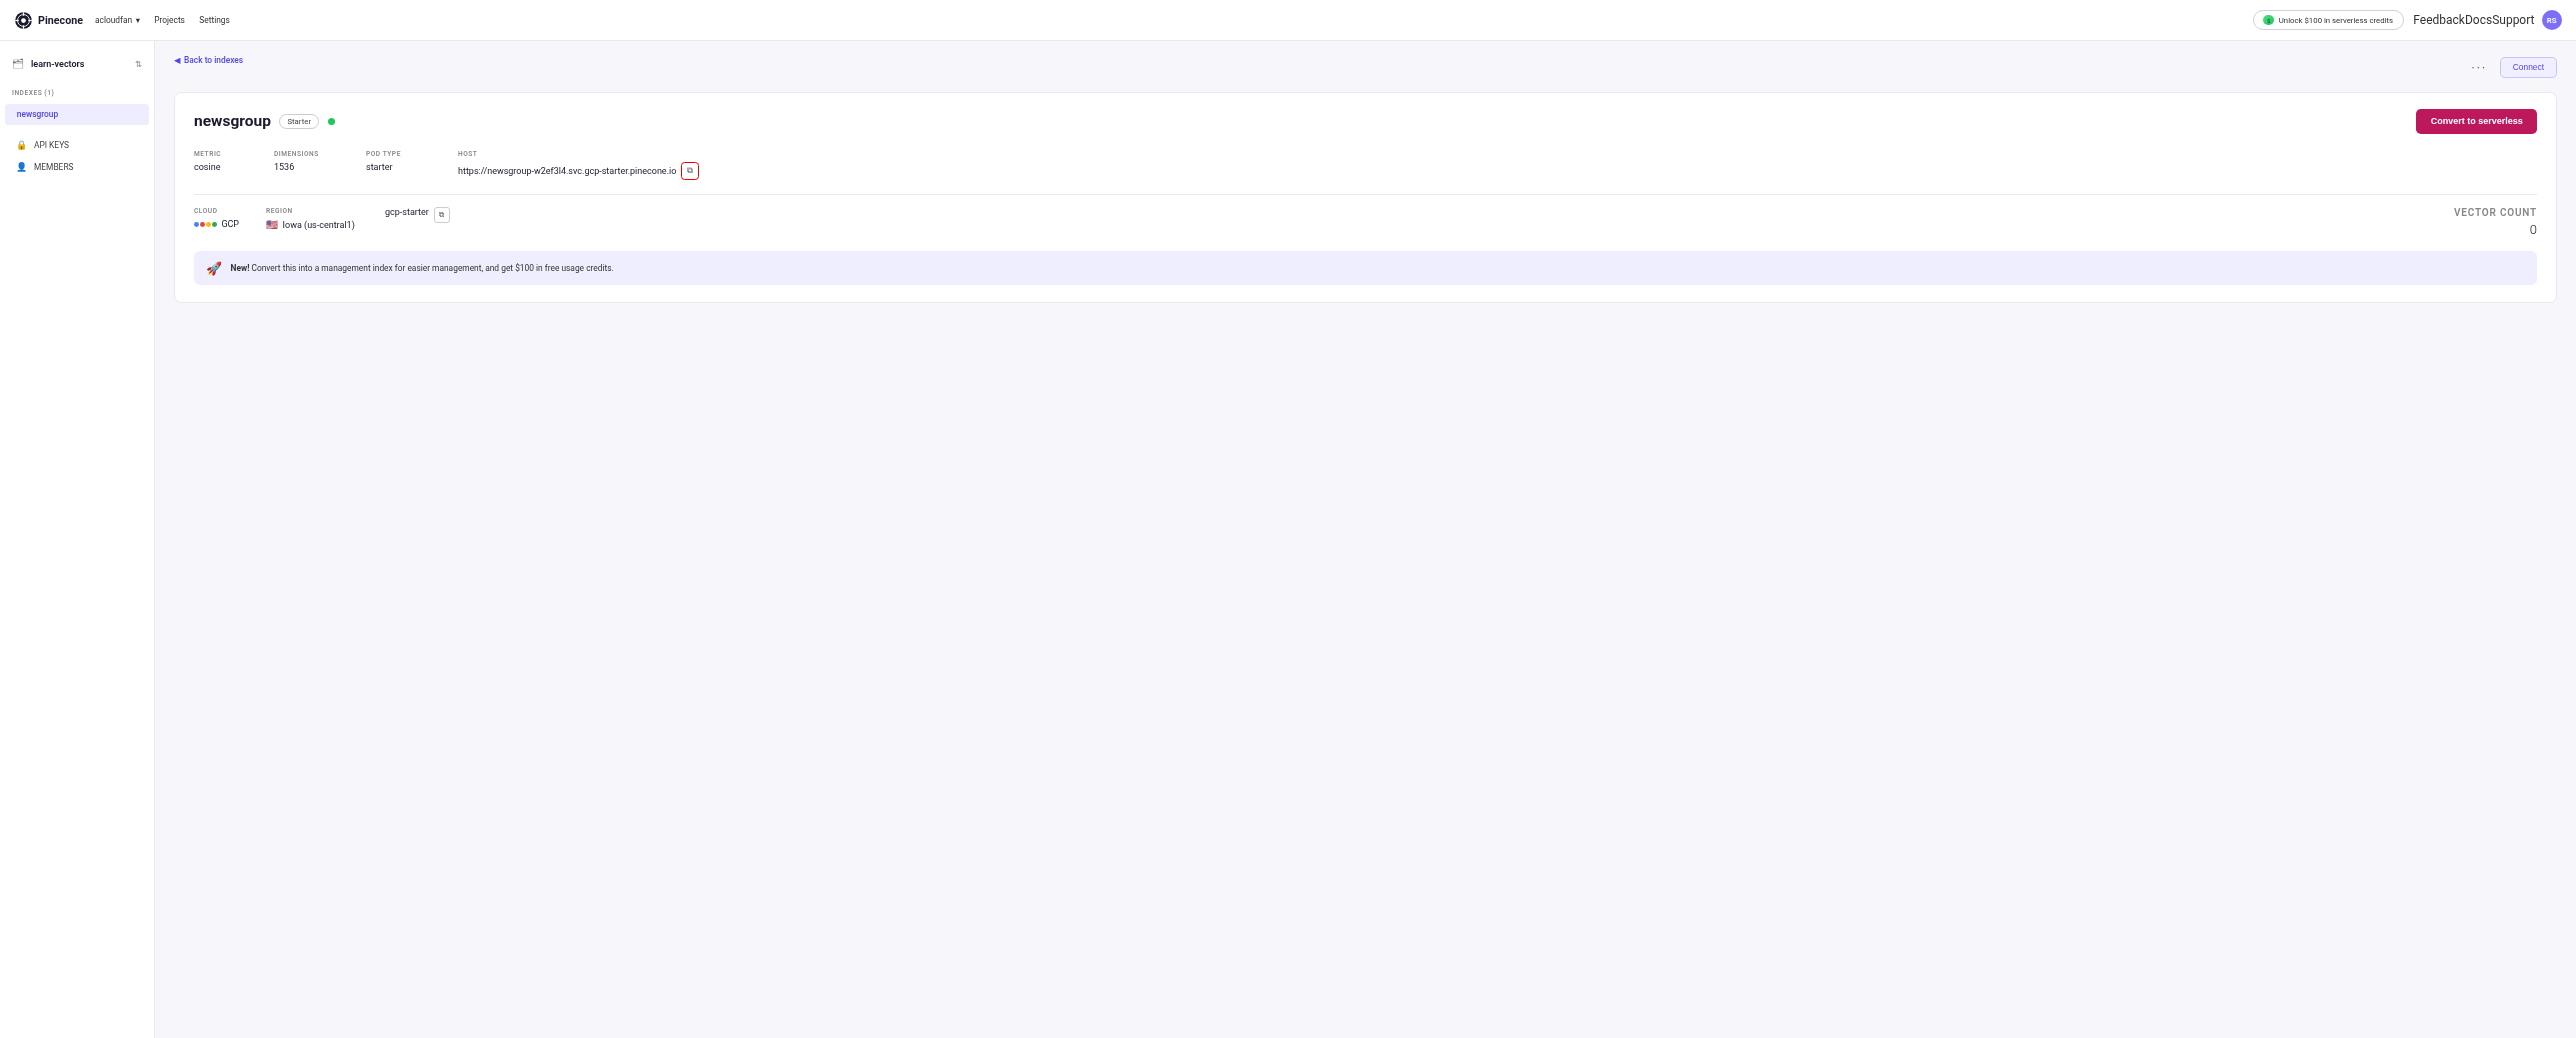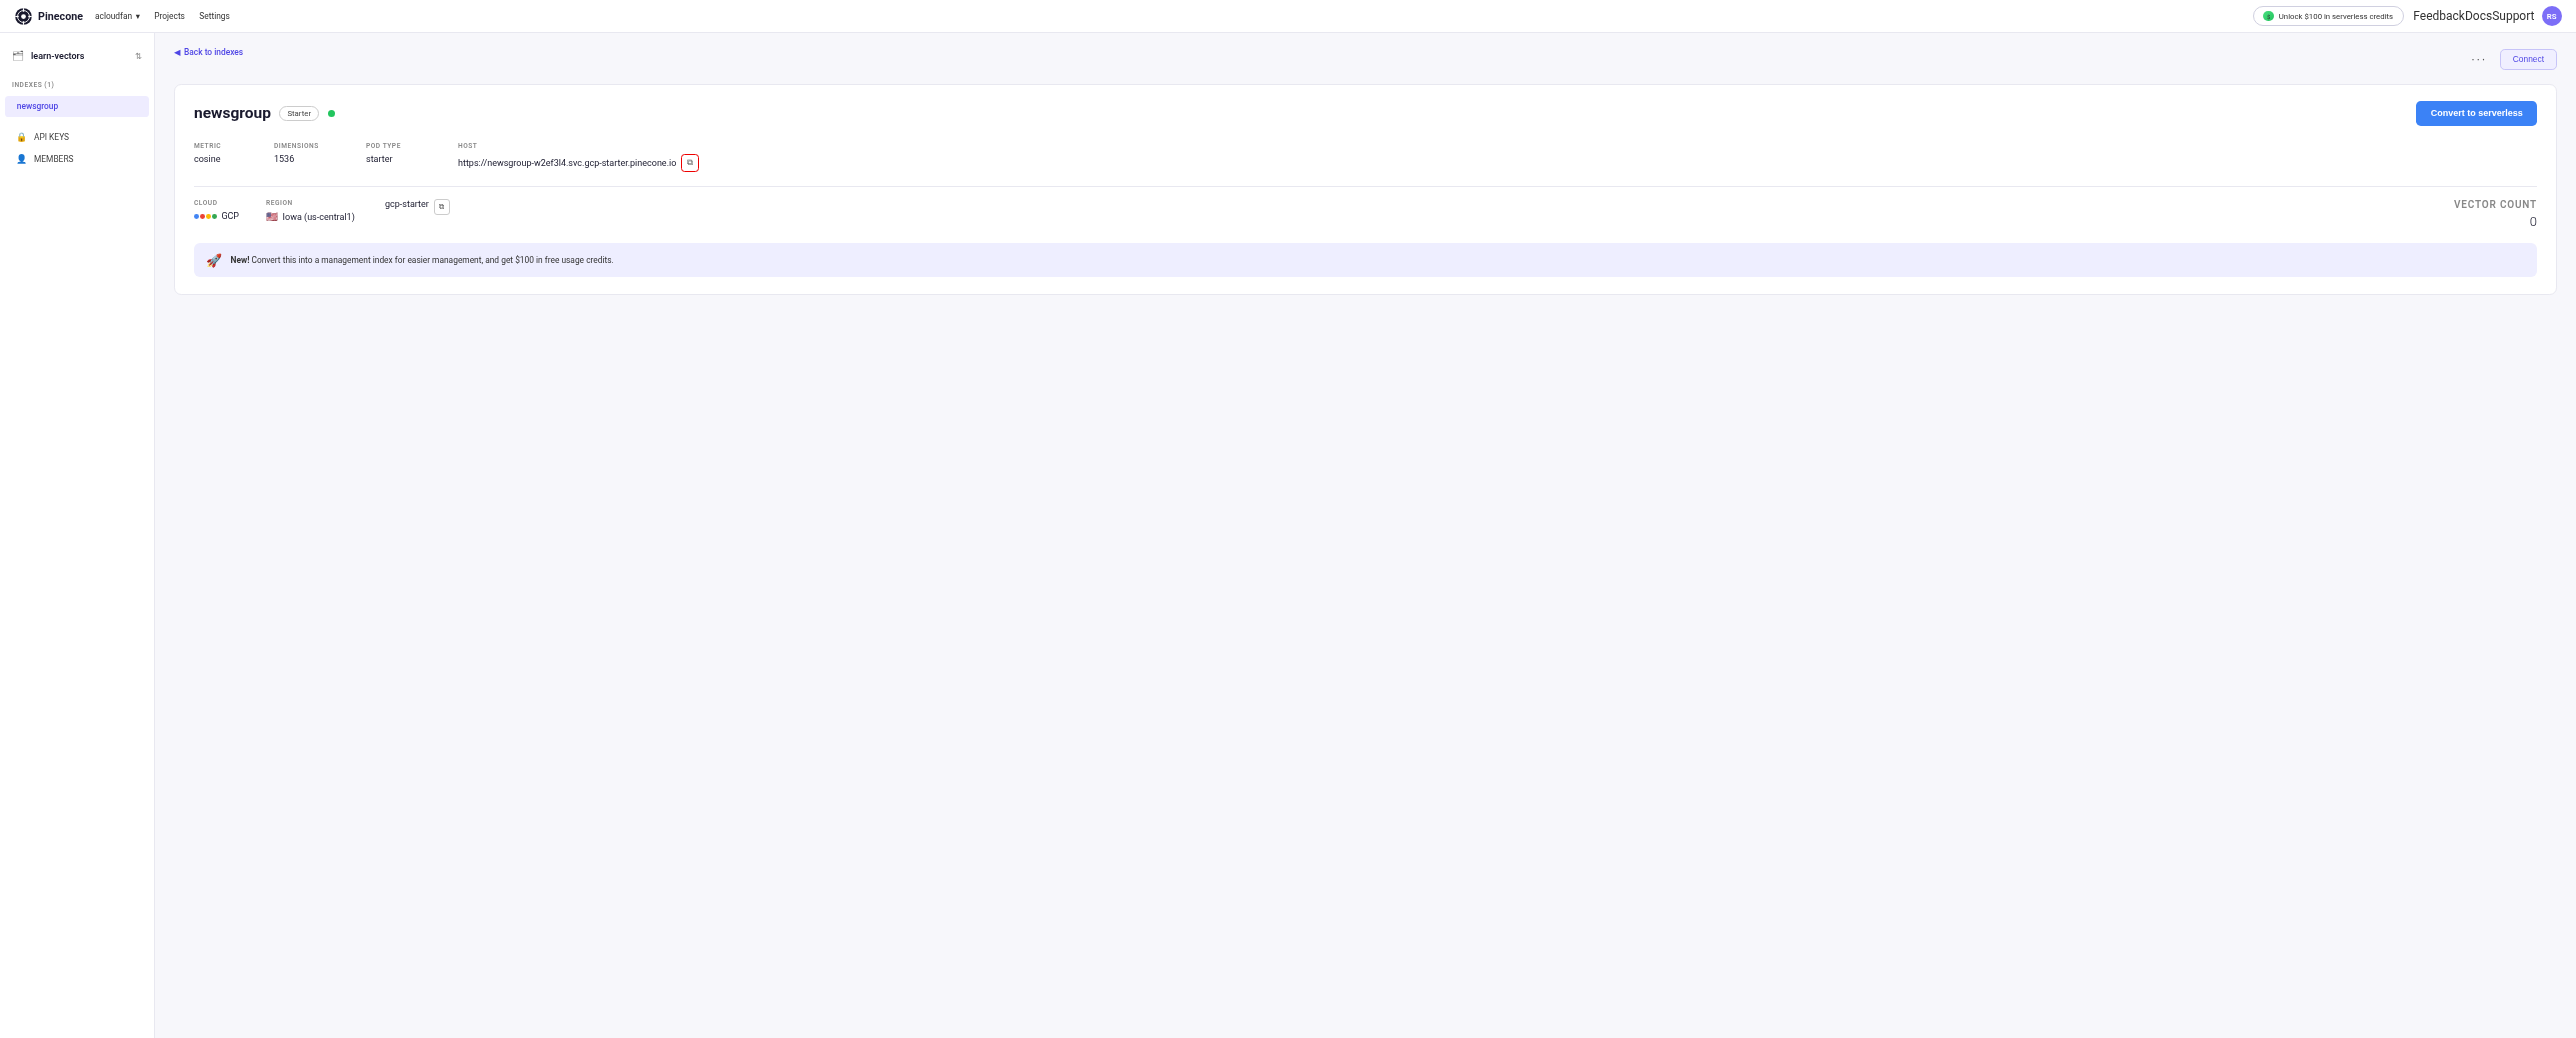--- a/index.html
+++ b/index.html
@@ -9,21 +9,21 @@
       min-height: 100vh;
     }
 
     
     .topnav {
       display: flex;
       align-items: center;
       background: #fff;
       border-bottom: 0.6px solid #e8e8f0;
       padding: 0 14.3px;
-      height: 33px;
+      height: 41px;
       position: sticky;
       top: 0;
       z-index: 100;
     }
     .topnav-logo {
       display: flex;
       align-items: center;
       gap: 4.8px;
       font-weight: 700;
       font-size: 10.7px;
@@ -259,21 +259,21 @@
       color: #444;
       background: #fff;
     }
     .status-dot {
       width: 7.2px;
       height: 7.2px;
       border-radius: 50%;
       background: #22c55e;
     }
     .btn-serverless {
-      background: #3b82f6;
+      background: #be185d;
       color: #fff;
       border: none;
       border-radius: 4.8px;
       padding: 7.2px 14.3px;
       font-size: 9px;
       font-weight: 600;
       cursor: pointer;
     }
 
     

